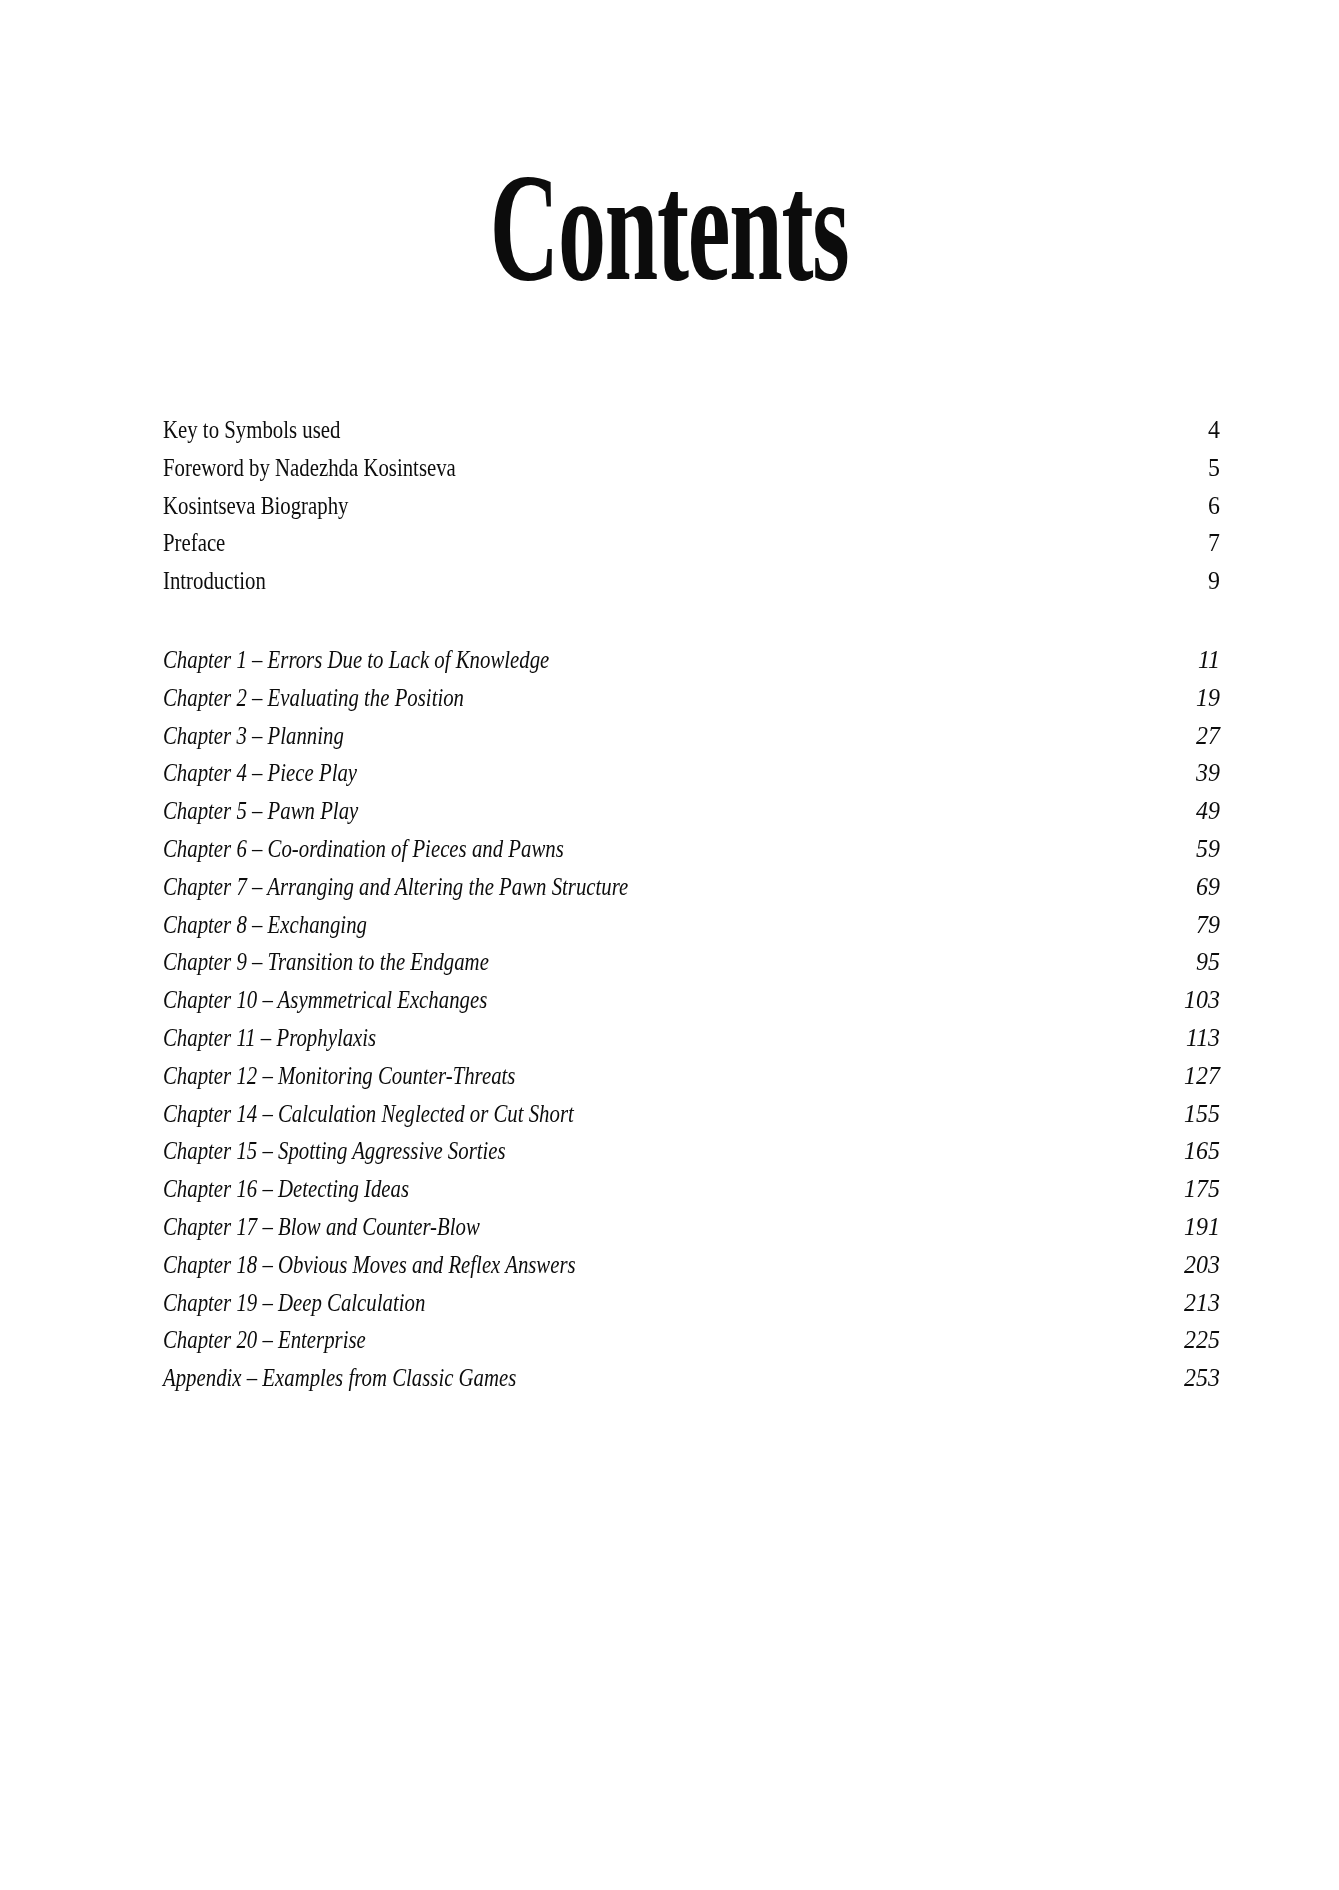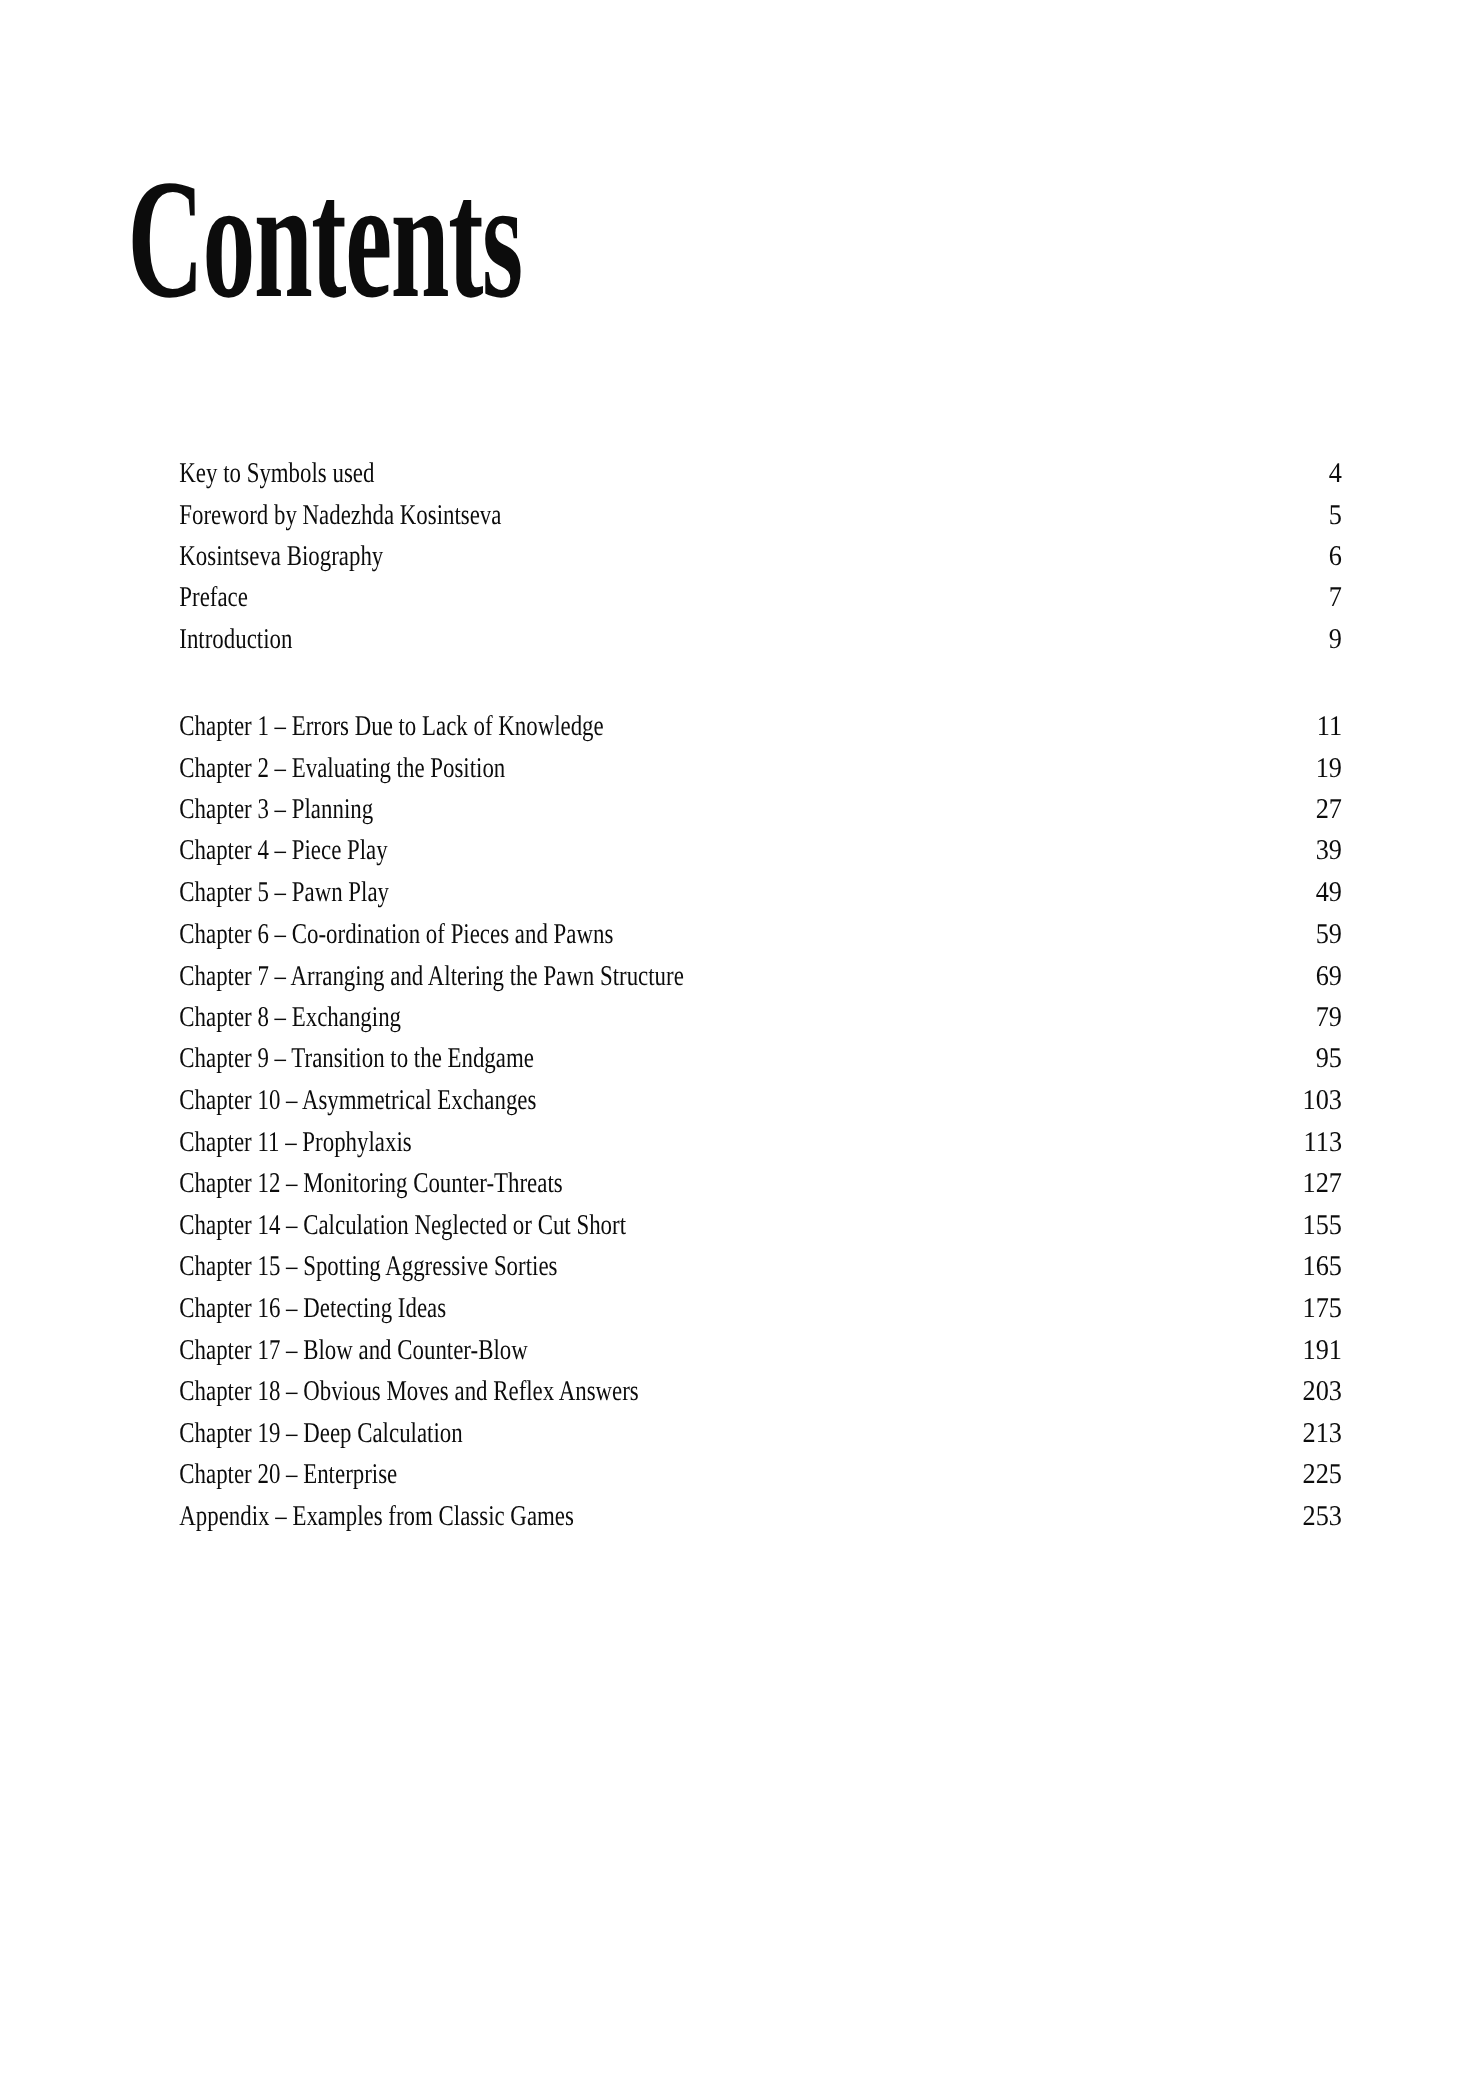--- a/index.html
+++ b/index.html
@@ -14,41 +14,42 @@
     background: #ffffff;
     overflow: hidden;
     font-family: "Liberation Serif", "DejaVu Serif", serif;
     color: #0c0c0c;
   }
   .title {
     position: absolute;
     top: 134px;
     left: 0;
     right: 0;
-    margin: 6px;
+    margin: 16px;
+    text-align: center;
     font-size: 155px;
     line-height: 1;
     font-weight: 700;
     letter-spacing: -2px;
     white-space: nowrap;
   }
   .title .title-inner {
     display: inline-block;
     transform: scaleX(0.62);
     transform-origin: 50% 50%;
   }
   .toc {
     position: absolute;
     top: 411px;
     left: 163px;
     width: 1057px;
     font-size: 26px;
   }
   .toc-section { margin: 0; padding: 0; }
-  .toc-section.chapters { margin-top: 41px; }
+  .toc-section.chapters { margin-top: 41px; font-style: italic; }
   .toc-row {
     display: flex;
     justify-content: space-between;
     align-items: baseline;
     height: 37.8px;
     line-height: 37.8px;
     white-space: nowrap;
   }
   .toc-label {
     display: inline-block;

